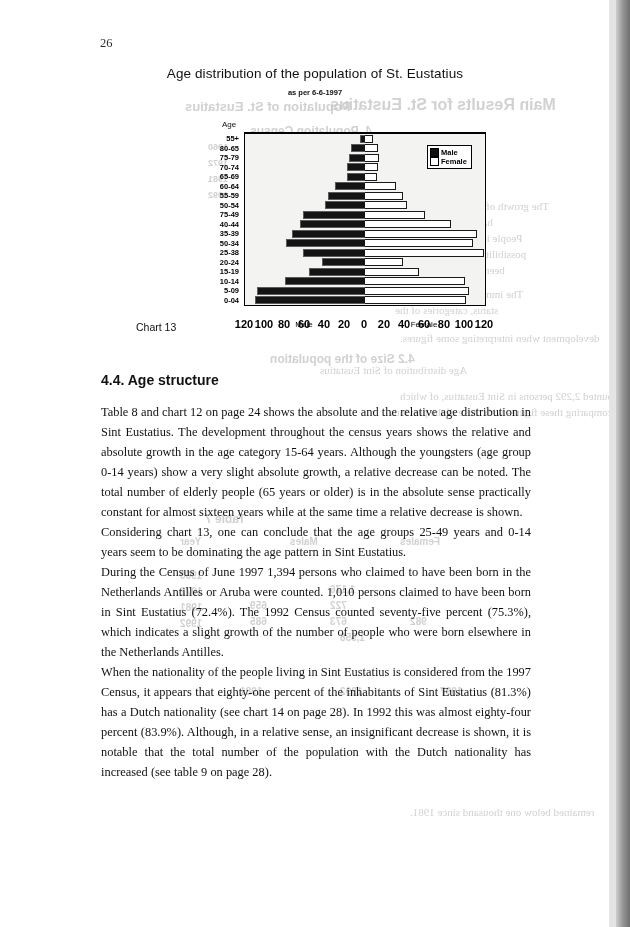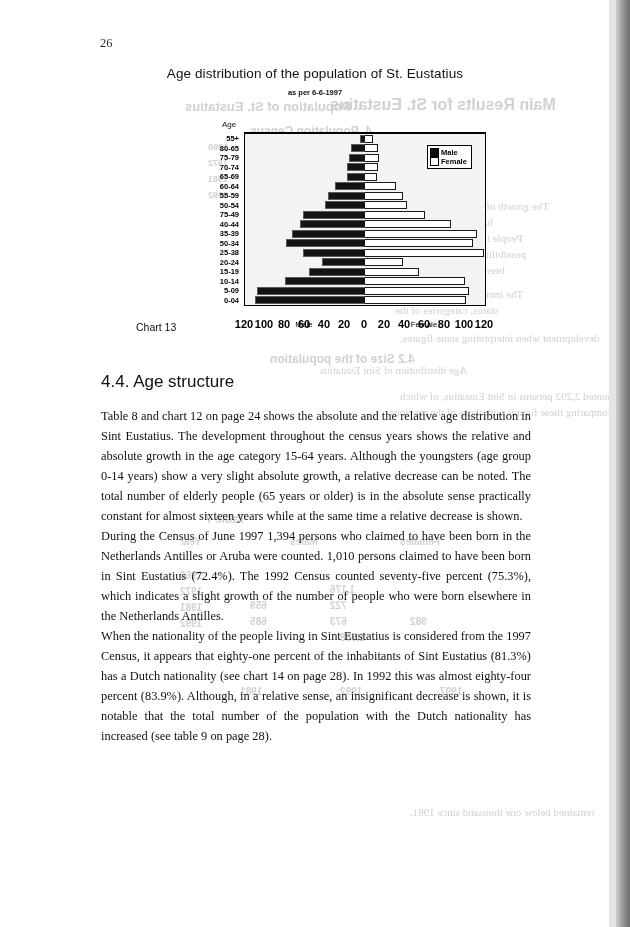--- a/index.html
+++ b/index.html
@@ -214,22 +214,22 @@
   
   .content {
     position: absolute;
     left: 101px;
     top: 372px;
     width: 430px;
     z-index: 2;
   }
   h2.sec {
     font-family: "Liberation Sans", sans-serif;
-    font-size: 17px;
-    font-weight: normal;
+    font-size: 14px;
+    font-weight: bold;
     color: #111;
     margin: 0 0 14px 0;
   }
   h2.sec.second { margin-top: 26px; }
   p.para {
     font-family: "Liberation Serif", serif;
     font-size: 12.4px;
     line-height: 20px;
     text-align: justify;
     color: #111;
@@ -421,19 +421,20 @@
       </div>
 
     </div>
 
     <div class="chart-caption">Chart 13</div>
   </div>
 
   <div class="content" id="content">
       <h2 class="sec">4.4. Age structure</h2>
       <p class="para">Table 8 and chart 12 on page 24 shows the absolute and the relative age distribution in Sint Eustatius. The development throughout the census years shows the relative and absolute growth in the age category 15-64 years. Although the youngsters (age group 0-14 years) show a very slight absolute growth, a relative decrease can be noted. The total number of elderly people (65 years or older) is in the absolute sense practically constant for almost sixteen years while at the same time a relative decrease is shown.</p>
+      <p class="para">Considering chart 13, one can conclude that the age groups 25-49 years and 0-14 years seem to be dominating the age pattern in Sint Eustatius.</p>
       <p class="para">During the Census of June 1997 1,394 persons who claimed to have been born in the Netherlands Antilles or Aruba were counted. 1,010 persons claimed to have been born in Sint Eustatius (72.4%). The 1992 Census counted seventy-five percent (75.3%), which indicates a slight growth of the number of people who were born elsewhere in the Netherlands Antilles.</p>
       <p class="para">When the nationality of the people living in Sint Eustatius is considered from the 1997 Census, it appears that eighty-one percent of the inhabitants of Sint Eustatius (81.3%) has a Dutch nationality (see chart 14 on page 28). In 1992 this was almost eighty-four percent (83.9%). Although, in a relative sense, an insignificant decrease is shown, it is notable that the total number of the population with the Dutch nationality has increased (see table 9 on page 28).</p>
     </div>
 
   <div class="scan-edge-2"></div>
   <div class="scan-edge"></div>
 </div>
 
 </body></html>

